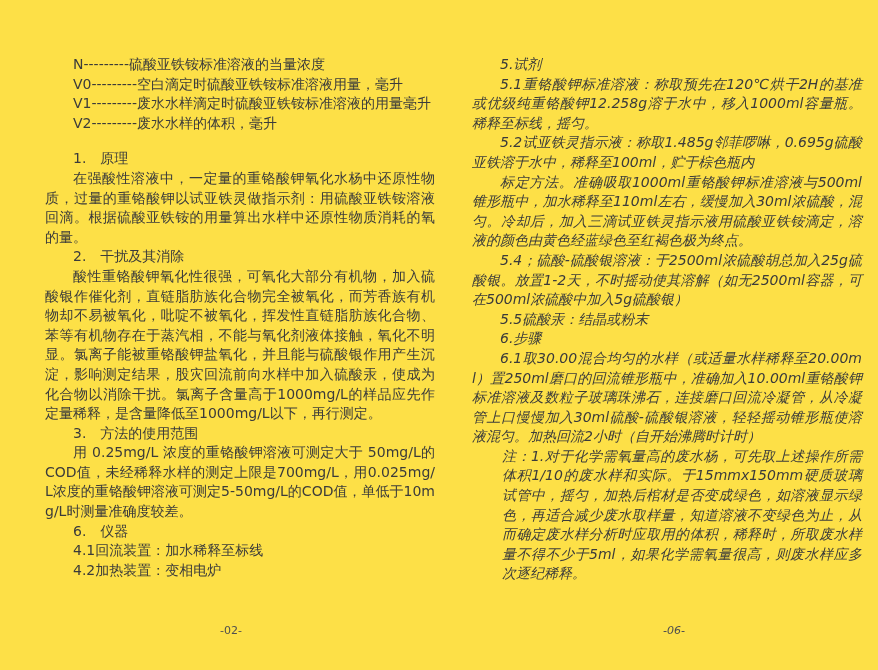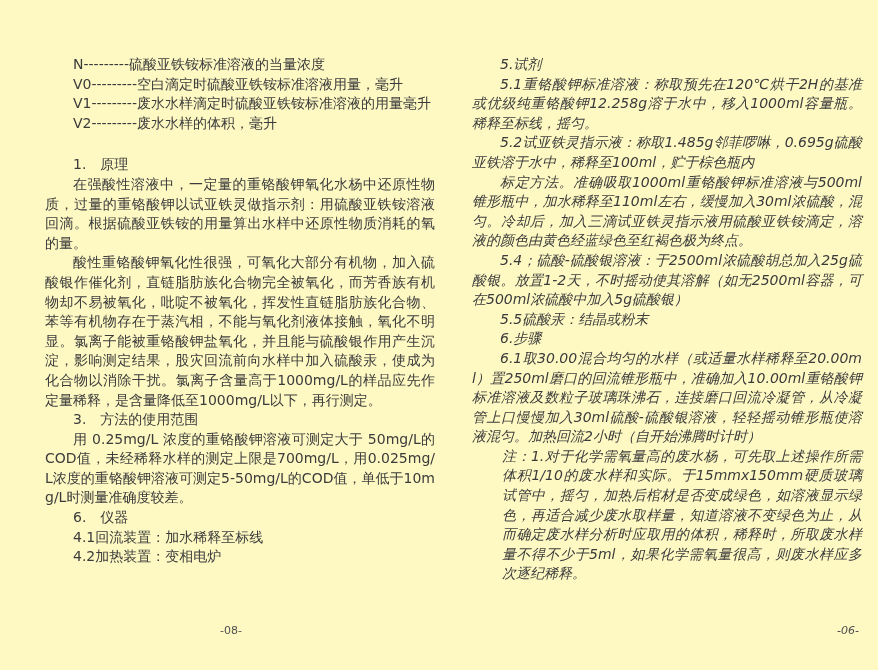--- a/index.html
+++ b/index.html
@@ -12,21 +12,21 @@
     height: 670px;
     position: relative;
     overflow: hidden;
     font-family: "DejaVu Sans", sans-serif;
     color: #3b3b3b;
   }
   .spread {
     position: absolute;
     left: 0; top: 0;
     width: 878px; height: 670px;
-    background: #fef9c3;
+    background: #fde047;
   }
   .page {
     position: absolute;
     top: 0;
     height: 670px;
     width: 439px;
   }
   #page-left  { left: 0; }
   #page-right { left: 439px; font-style: italic; }
   .col-body {
@@ -39,52 +39,53 @@
   }
   #page-left  .col-body { left: 45px; }
   #page-right .col-body { left: 33px; }
   .para {
     margin: 0;
     text-indent: 2em;
     text-align: justify;
     word-break: break-all;
   }
   .para.noindent { text-indent: 0; margin-left: 30px; }
-  .para.gap-before { margin-top: 22px; }
+  .para.gap-before { margin-top: 16px; }
   .footer {
     position: absolute;
     top: 624px;
     width: 390px;
     text-align: center;
     font-size: 11px;
     color: #4f4f4f;
   }
   #page-left  .footer { left: 36px; }
-  #page-right .footer { left: 30px; text-align: right; }
+  #page-right .footer { left: 40px; }
 </style>
 </head>
 <body>
 
 <div class="spread">
   <div class="page" id="page-left">
     <div class="col-body">
         <p class="para">N---------硫酸亚铁铵标准溶液的当量浓度</p>
         <p class="para">V0---------空白滴定时硫酸亚铁铵标准溶液用量，毫升</p>
         <p class="para">V1---------废水水样滴定时硫酸亚铁铵标准溶液的用量毫升</p>
         <p class="para">V2---------废水水样的体积，毫升</p>
         <p class="para gap-before">1.　原理</p>
         <p class="para">在强酸性溶液中，一定量的重铬酸钾氧化水杨中还原性物质，过量的重铬酸钾以试亚铁灵做指示剂：用硫酸亚铁铵溶液回滴。根据硫酸亚铁铵的用量算出水样中还原性物质消耗的氧的量。</p>
+        <p class="para">2.　干扰及其消除</p>
         <p class="para">酸性重铬酸钾氧化性很强，可氧化大部分有机物，加入硫酸银作催化剂，直链脂肪族化合物完全被氧化，而芳香族有机物却不易被氧化，吡啶不被氧化，挥发性直链脂肪族化合物、苯等有机物存在于蒸汽相，不能与氧化剂液体接触，氧化不明显。氯离子能被重铬酸钾盐氧化，并且能与硫酸银作用产生沉淀，影响测定结果，股灾回流前向水样中加入硫酸汞，使成为化合物以消除干扰。氯离子含量高于1000mg/L的样品应先作定量稀释，是含量降低至1000mg/L以下，再行测定。</p>
         <p class="para">3.　方法的使用范围</p>
         <p class="para">用 0.25mg/L 浓度的重铬酸钾溶液可测定大于 50mg/L的COD值，未经稀释水样的测定上限是700mg/L，用0.025mg/L浓度的重铬酸钾溶液可测定5-50mg/L的COD值，单低于10mg/L时测量准确度较差。</p>
         <p class="para">6.　仪器</p>
         <p class="para">4.1回流装置：加水稀释至标线</p>
         <p class="para">4.2加热装置：变相电炉</p>
       </div>
-    <div class="footer">-08-</div>
+    <div class="footer">-02-</div>
   </div>
   <div class="page" id="page-right">
     <div class="col-body">
         <p class="para">5.试剂</p>
         <p class="para">5.1重铬酸钾标准溶液：称取预先在120℃烘干2H的基准或优级纯重铬酸钾12.258g溶于水中，移入1000ml容量瓶。稀释至标线，摇匀。</p>
         <p class="para">5.2试亚铁灵指示液：称取1.485g邻菲啰啉，0.695g硫酸亚铁溶于水中，稀释至100ml，贮于棕色瓶内</p>
         <p class="para">标定方法。准确吸取1000ml重铬酸钾标准溶液与500ml锥形瓶中，加水稀释至110ml左右，缓慢加入30ml浓硫酸，混匀。冷却后，加入三滴试亚铁灵指示液用硫酸亚铁铵滴定，溶液的颜色由黄色经蓝绿色至红褐色极为终点。</p>
         <p class="para">5.4；硫酸-硫酸银溶液：于2500ml浓硫酸胡总加入25g硫酸银。放置1-2天，不时摇动使其溶解（如无2500ml容器，可在500ml浓硫酸中加入5g硫酸银）</p>
         <p class="para">5.5硫酸汞：结晶或粉末</p>
         <p class="para">6.步骤</p>

